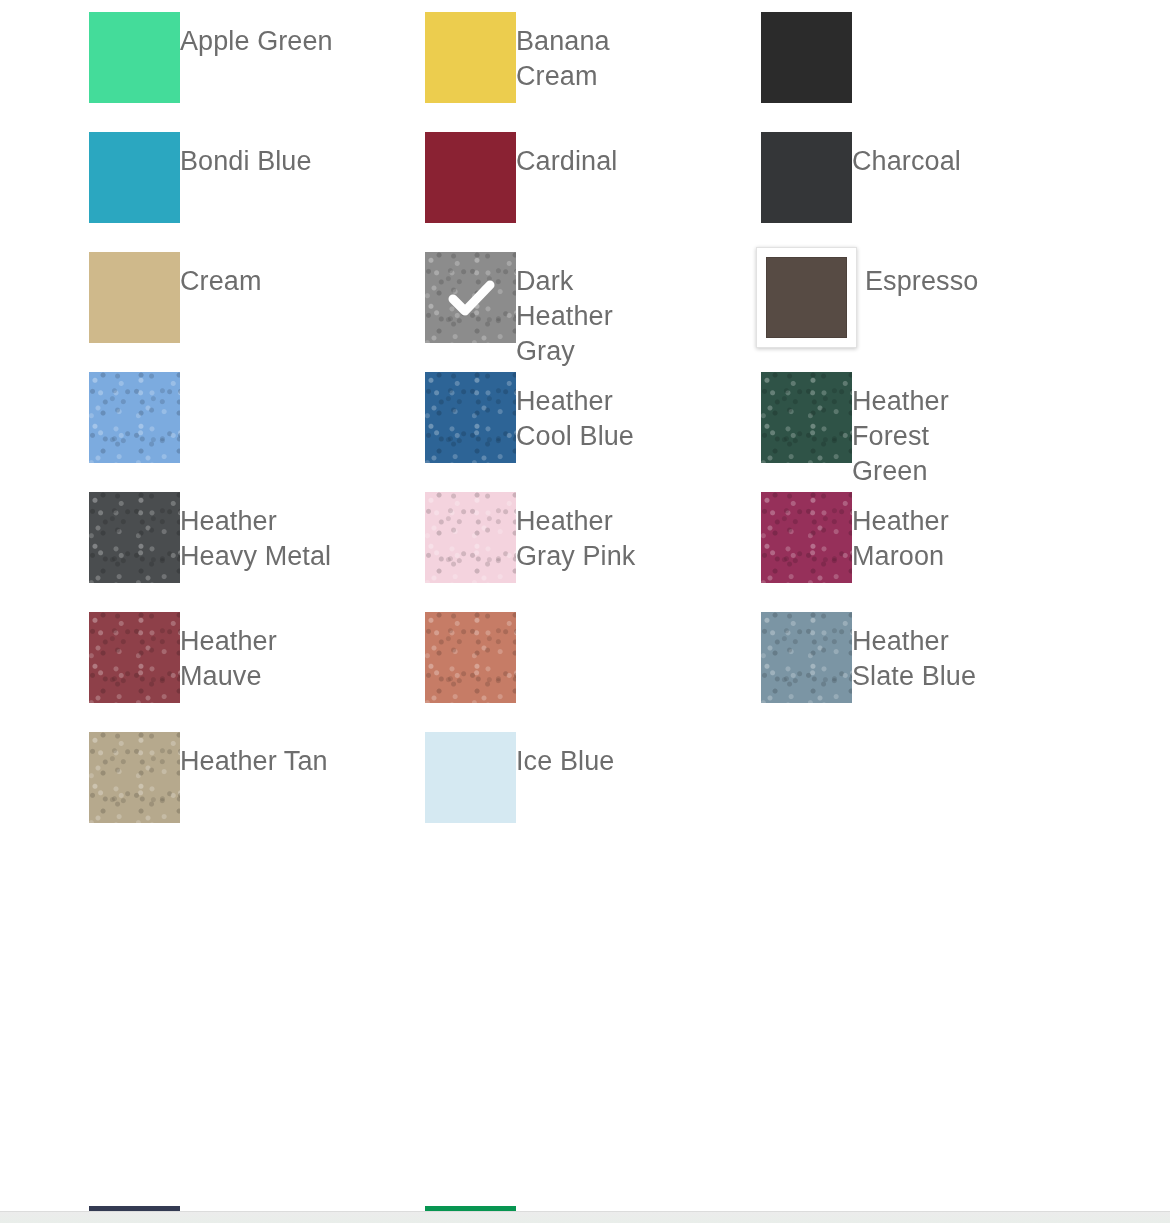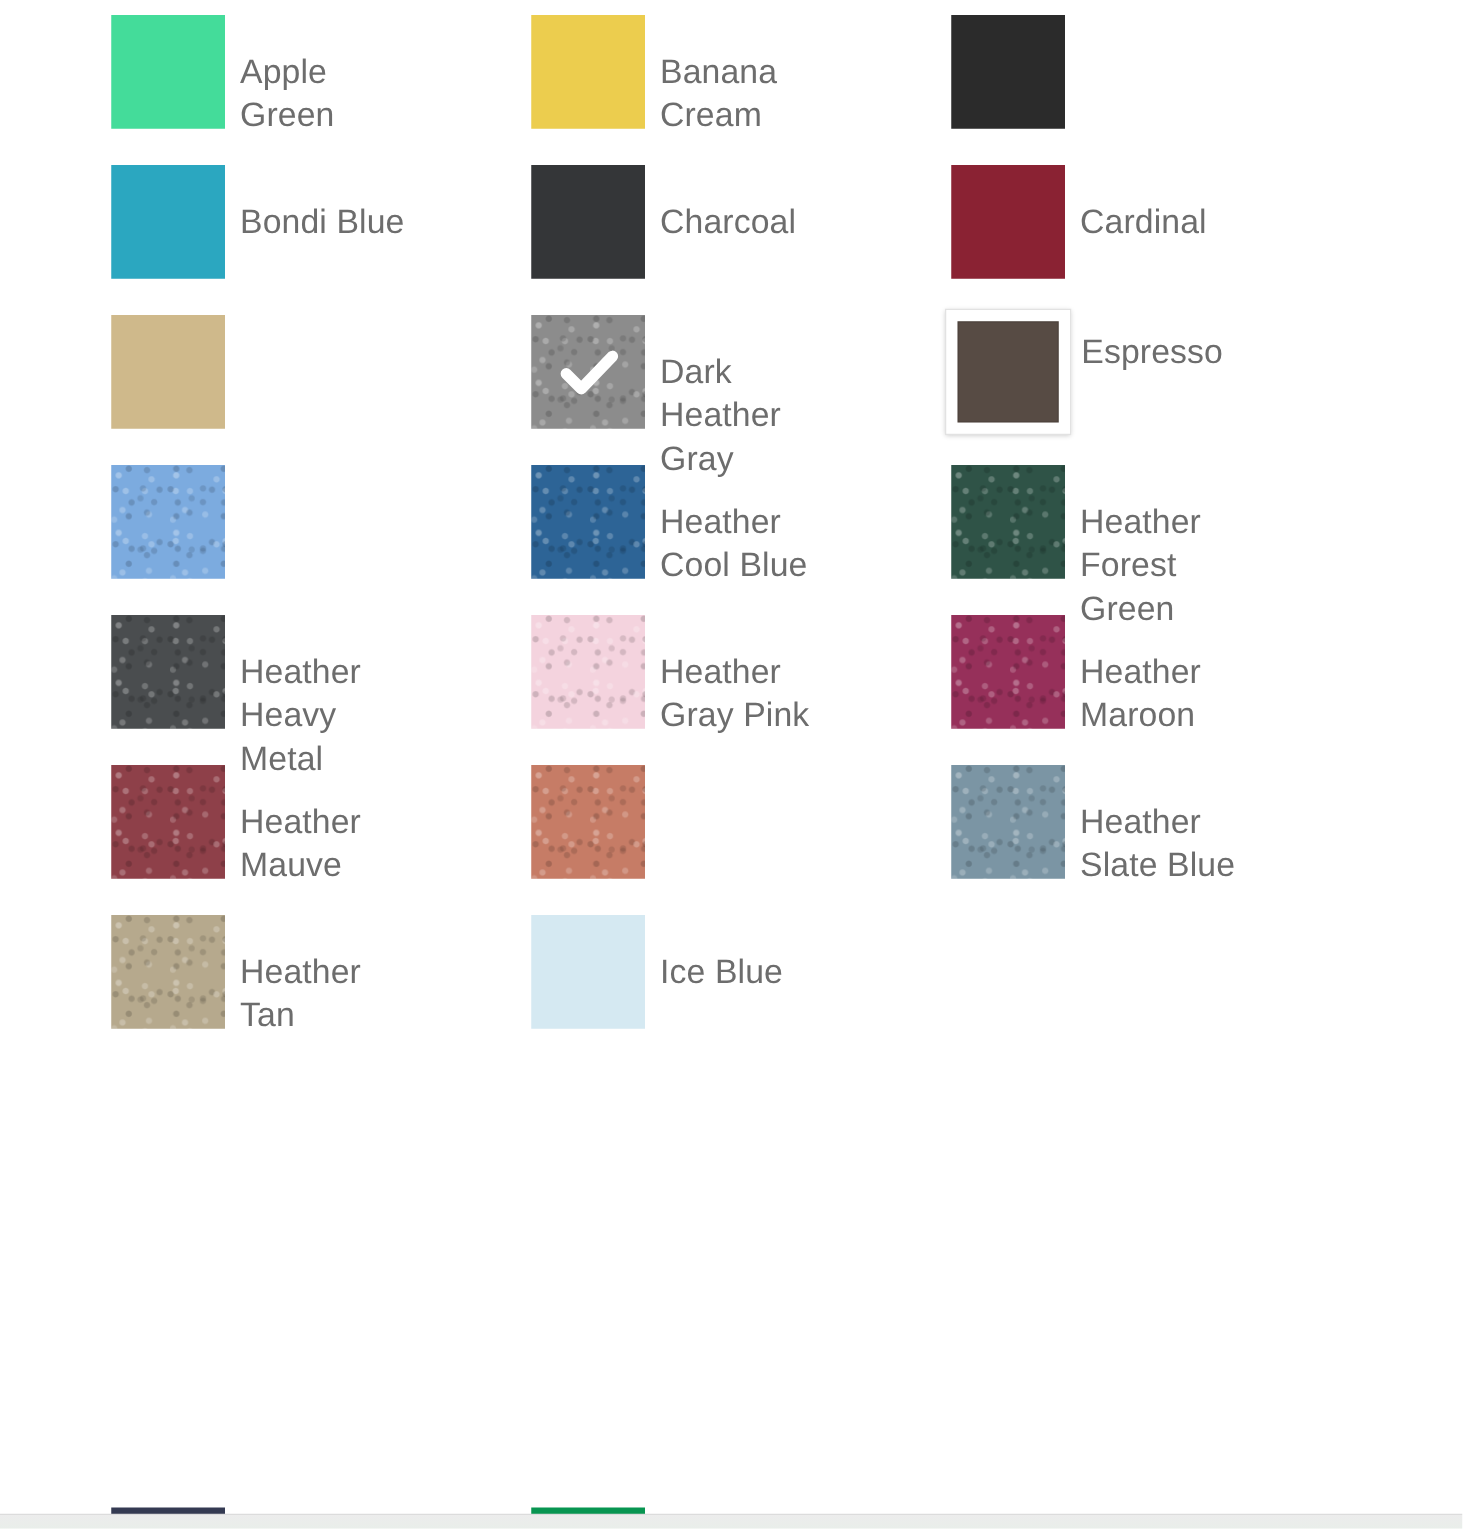--- a/index.html
+++ b/index.html
@@ -108,22 +108,21 @@
     left: 9px;
     top: 9px;
     width: 81px;
     height: 81px;
     border: 1px solid rgba(0,0,0,0.12);
     box-sizing: border-box;
   }
 
   .swatch-label {
     flex: 1 1 auto;
-    margin-left: 12px;
-    padding-top: 40px;
+    padding-top: 24px;
     font-size: 27px;
     line-height: 35px;
     color: #6d6d6d;
     text-align: left;
     letter-spacing: 0.1px;
     word-wrap: break-word;
     max-width: 222px;
   }
   .swatch-option.is-hovered .swatch-label {
     text-underline-offset: 3px;
@@ -203,34 +202,35 @@
         </div>
       </div>
       <div class="swatch-option">
         <div class="swatch-chip-wrap">
           <div class="swatch-chip" style="background-color: rgb(43, 167, 192);"></div>
         </div>
         <div class="swatch-label">Bondi Blue</div>
       </div>
       <div class="swatch-option">
         <div class="swatch-chip-wrap">
+          <div class="swatch-chip" style="background-color: rgb(138, 34, 51);"></div>
+        </div>
+        <div class="swatch-label">Cardinal</div>
+      </div>
+      <div class="swatch-option">
+        <div class="swatch-chip-wrap">
           <div class="swatch-chip" style="background-color: rgb(52, 54, 56);"></div>
         </div>
         <div class="swatch-label">Charcoal</div>
       </div>
       <div class="swatch-option">
         <div class="swatch-chip-wrap">
-          <div class="swatch-chip" style="background-color: rgb(138, 34, 51);"></div>
-        </div>
-        <div class="swatch-label">Cardinal</div>
-      </div>
-      <div class="swatch-option">
-        <div class="swatch-chip-wrap">
           <div class="swatch-chip" style="background-color: rgb(207, 185, 139);"></div>
         </div>
+        <div class="swatch-label">Cream</div>
       </div>
       <div class="swatch-option">
         <div class="swatch-chip-wrap">
           <div class="swatch-chip heather" style="background-color: rgb(140, 140, 140);"></div>
           <svg class="check-icon" viewBox="0 0 52 52">
             <path d="M8 27 L20 39 L45 13" fill="none" stroke="#ffffff" stroke-width="9" stroke-linecap="round" stroke-linejoin="round"></path>
           </svg>
         </div>
         <div class="swatch-label">Dark Heather Gray</div>
       </div>

